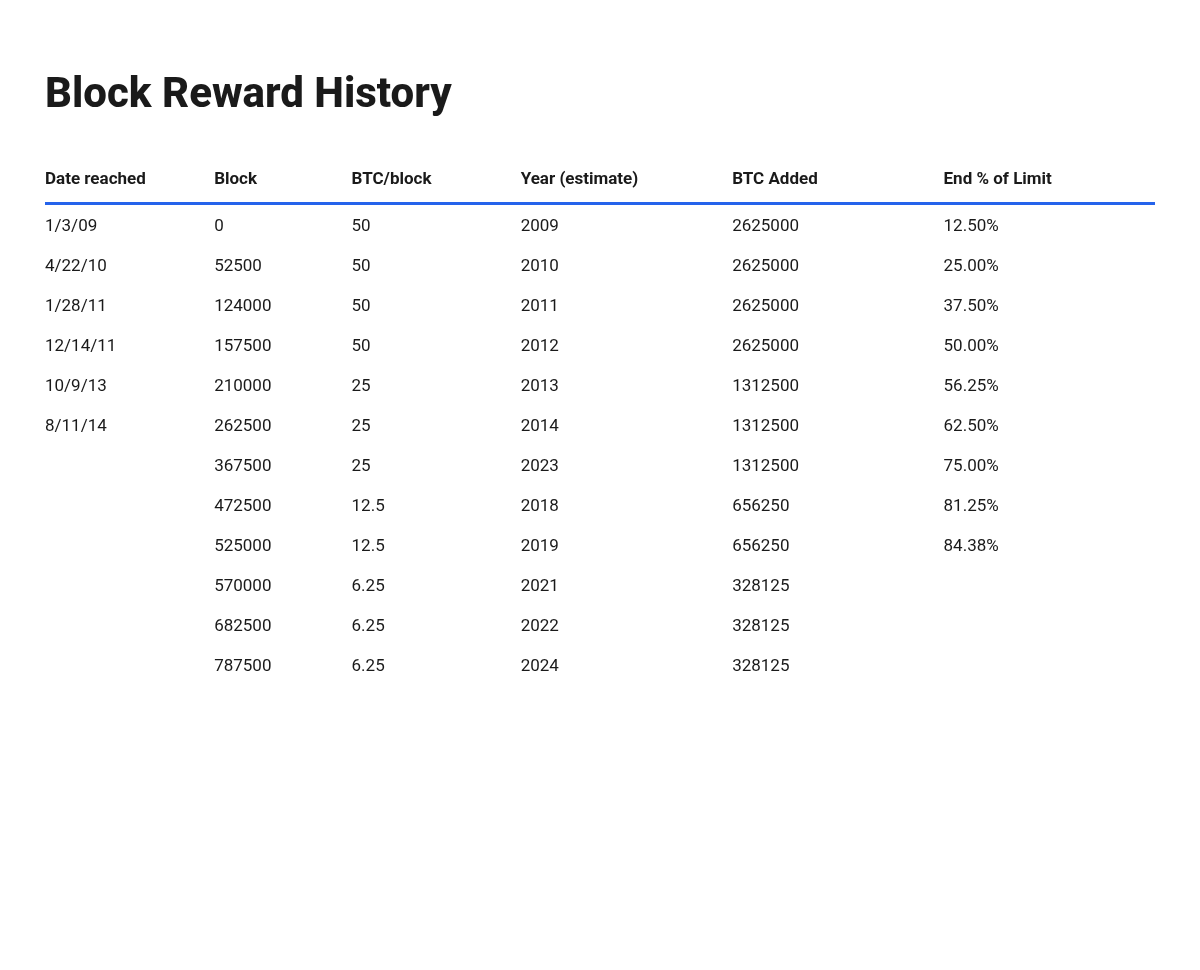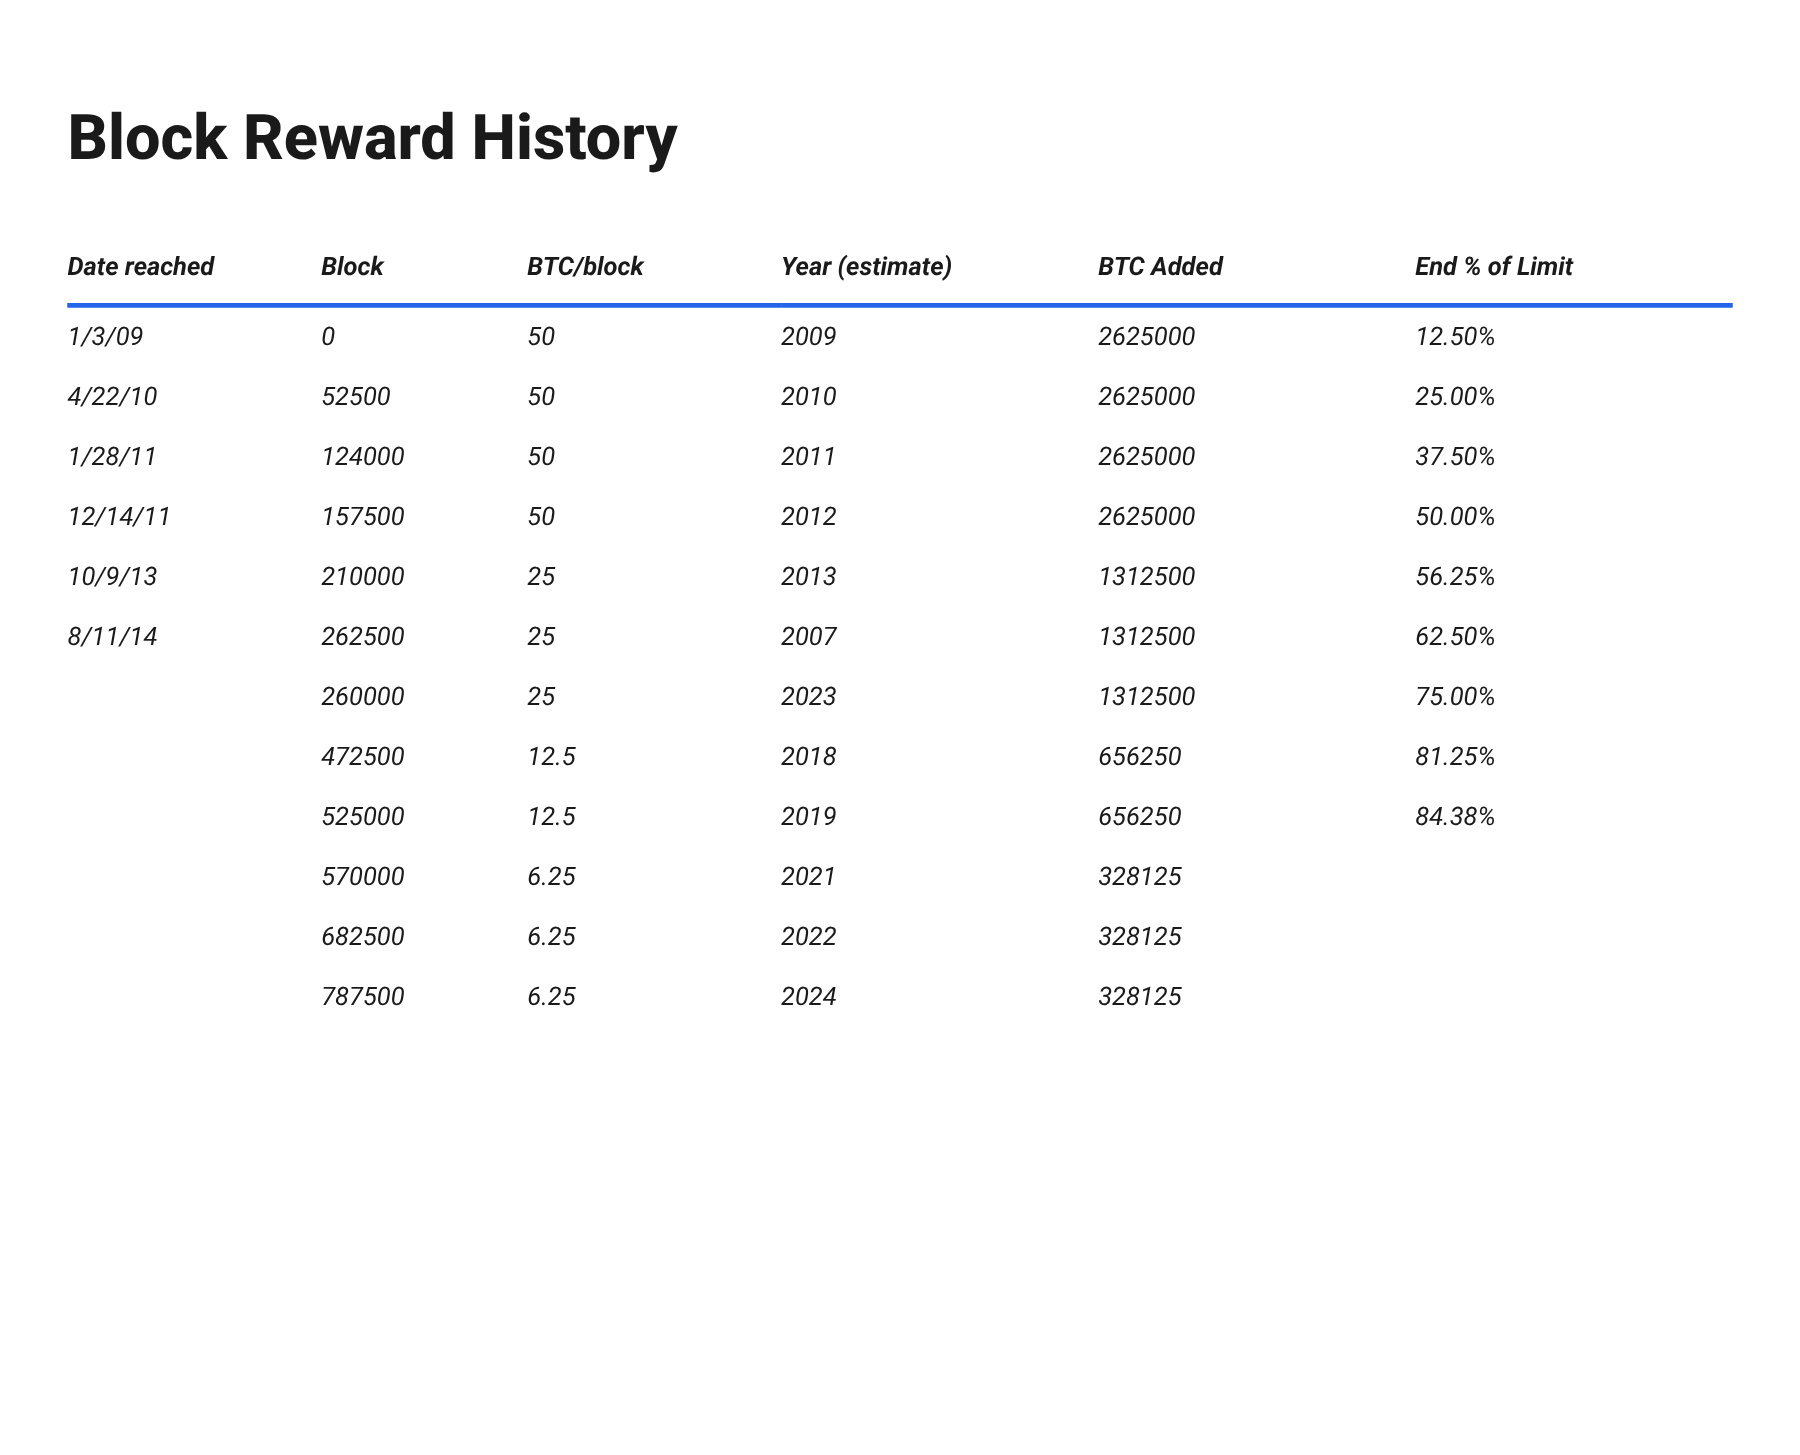--- a/index.html
+++ b/index.html
@@ -27,21 +27,20 @@
     }
 
     .table-container {
       width: 100%;
     }
 
     table {
       width: 100%;
       border-collapse: collapse;
       font-size: 17px;
-      font-style: italic;
     }
 
     thead th {
       font-weight: 700;
       text-align: left;
       padding: 10px 0 14px 0;
       color: #1a1a1a;
       font-size: 17px;
     }
 
@@ -130,27 +129,27 @@
           <td>210000</td>
           <td>25</td>
           <td>2013</td>
           <td>1312500</td>
           <td>56.25%</td>
         </tr>
         <tr>
           <td>8/11/14</td>
           <td>262500</td>
           <td>25</td>
-          <td>2007</td>
+          <td>2014</td>
           <td>1312500</td>
           <td>62.50%</td>
         </tr>
         <tr>
           <td></td>
-          <td>260000</td>
+          <td>367500</td>
           <td>25</td>
           <td>2023</td>
           <td>1312500</td>
           <td>75.00%</td>
         </tr>
         <tr>
           <td></td>
           <td>472500</td>
           <td>12.5</td>
           <td>2018</td>

